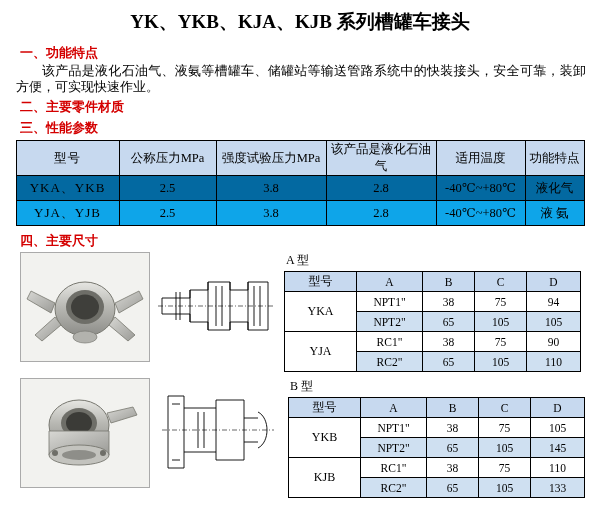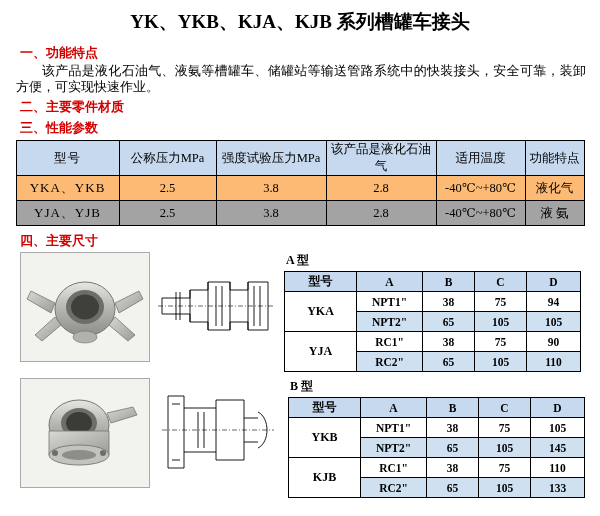--- a/index.html
+++ b/index.html
@@ -62,22 +62,22 @@
     border: 1px solid #000000;
     height: 24px;
     text-align: center;
     font-size: 12.5px;
     padding: 0;
   }
   table.perf tr.hdr td {
     background: #c7d9ef;
     font-size: 12.5px;
   }
-  table.perf tr.r1 td { background: #fdba74; }
-  table.perf tr.r2 td { background: #a3a3a3; }
+  table.perf tr.r1 td { background: #0369a1; }
+  table.perf tr.r2 td { background: #0ea5e9; }
   table.perf td.lbl { font-size: 13px; letter-spacing: 1px; }
 
   
   .dims {
     position: relative;
     margin-top: 2px;
   }
   .row {
     display: flex;
     align-items: flex-start;
@@ -94,21 +94,20 @@
   .linecell {
     width: 120px;
     height: 108px;
     position: relative;
     margin-left: 6px;
     overflow: hidden;
   }
   .tblcell {
     margin-left: 8px;
     width: 300px;
-    font-weight: bold;
   }
   .typelabel {
     font-size: 12px;
     margin: 0 0 2px 2px;
     font-family: "Liberation Serif", "DejaVu Serif", serif;
   }
   table.dim {
     border-collapse: collapse;
     width: 296px;
     table-layout: fixed;

